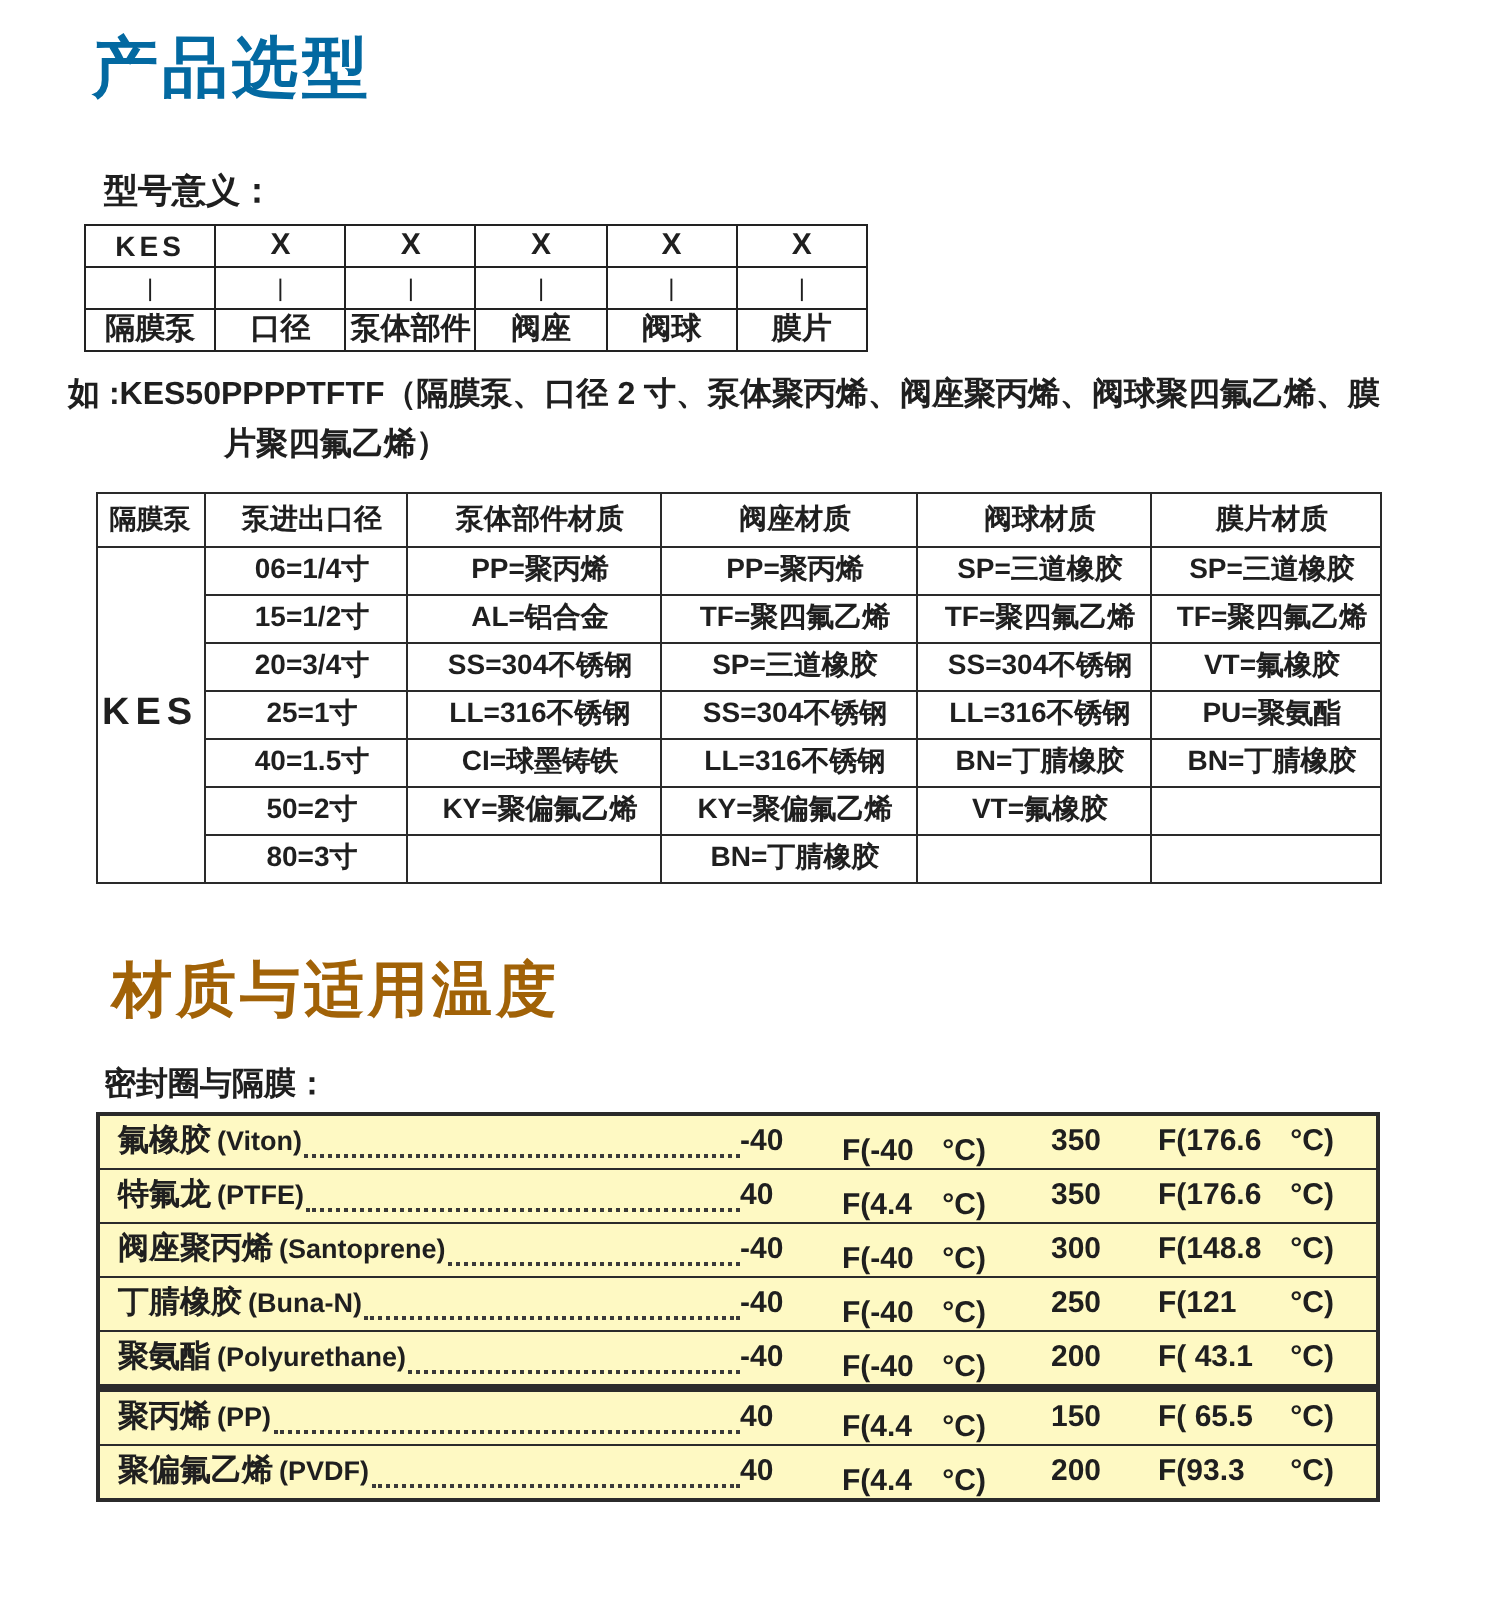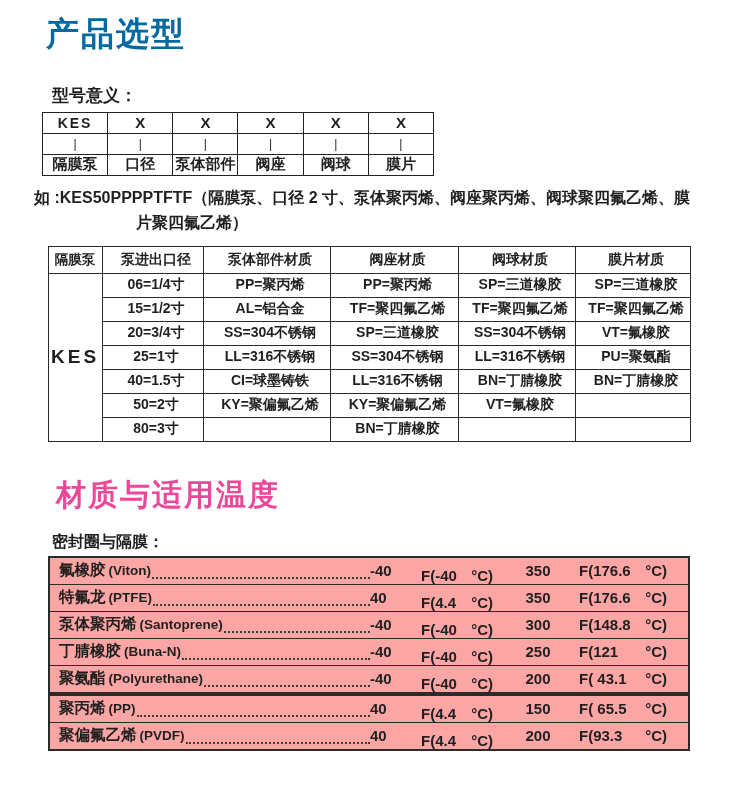--- a/index.html
+++ b/index.html
@@ -7,51 +7,51 @@
     width:750px; height:806px; overflow:hidden;
     font-family:"Liberation Sans","DejaVu Sans",sans-serif;
     color:#1f1f1f;
   }
   .page-title {
     margin:12px 0 0 46px; font-size:33px; font-weight:700;
     color:#0369a1; letter-spacing:2px;
   }
   .section-title {
     margin:33px 0 0 56px; font-size:30px; font-weight:700;
-    color:#ec4899; letter-spacing:2px;
+    color:#a16207; letter-spacing:2px;
   }
   .small-label { margin:27px 0 4px 52px; font-size:17px; font-weight:700; }
   .seal-label  { margin:16px 0 3px 52px; font-size:16px; font-weight:700; }
   .fluid-label { margin:20px 0 3px 52px; font-size:16px; font-weight:700; }
 
   
   table.model { border-collapse:collapse; margin:5px 0 0 42px; table-layout:fixed; width:392px; }
   table.model td {
     border:1.5px solid #222; text-align:center; vertical-align:middle;
     font-size:15px; font-weight:700; height:19px; padding:0 0 1px 0;
   }
   table.model tr.bars td { font-size:12px; font-weight:400; }
   table.model td.latin { letter-spacing:2px; font-size:14px; }
 
   
   .example { margin:9px 0 0 34px; font-size:16px; font-weight:700; line-height:25px; width:690px; }
-  .example .l2 { margin-left:102px; }
+  .example .l2 { margin-left:78px; }
 
   
   table.sel { border-collapse:collapse; margin:11px 0 0 48px; table-layout:fixed; width:642px; }
   table.sel th, table.sel td {
     border:1.4px solid #2a2a2a; font-size:14px; font-weight:700;
     text-align:center; vertical-align:middle; padding:2px 3px 3px 9px; height:18px;
   }
   table.sel th { height:21px; }
   table.sel th.c1 { text-align:center; padding-left:2px; font-size:13.5px; }
   table.sel td.kes { text-align:center; font-size:19px; letter-spacing:3px; padding-left:2px; }
 
   
-  .temptable { margin-left:48px; width:638px; border:2px solid #2b2b2b; background:#fca5a5; }
+  .temptable { margin-left:48px; width:638px; border:2px solid #2b2b2b; background:#fef9c3; }
   .trow { display:flex; align-items:center; height:25px; padding:0 21px 1px 9px; border-top:1.6px solid #2b2b2b; }
   .trow:first-child { border-top:none; }
   .tname { white-space:nowrap; }
   .cn { font-size:15.5px; font-weight:700; }
   .en { font-size:13.5px; font-weight:600; margin-left:3px; }
   .dots { flex:1 1 auto; height:2px; margin:0 0 0 1px; align-self:center;
           transform:translateY(6px); border-bottom:2px dotted #3a3a3a; }
   .cminf { width:34px; text-align:left; font-size:15px; font-weight:600; white-space:pre; }
   .cf1   { width:72px; margin-left:17px; display:flex; justify-content:space-between;
            font-size:15px; font-weight:600; white-space:pre;margin-top:10px; }
@@ -190,21 +190,21 @@
       </div>
       <div class="trow">
         <span class="tname"><span class="cn">特氟龙</span><span class="en">(PTFE)</span></span>
         <span class="dots"></span>
         <span class="cminf">40</span>
         <span class="cf1"><span>F(4.4</span><span>°C)</span></span>
         <span class="cmaxf">350</span>
         <span class="cf2"><span>F(176.6</span><span>°C)</span></span>
       </div>
       <div class="trow">
-        <span class="tname"><span class="cn">泵体聚丙烯</span><span class="en">(Santoprene)</span></span>
+        <span class="tname"><span class="cn">阀座聚丙烯</span><span class="en">(Santoprene)</span></span>
         <span class="dots"></span>
         <span class="cminf">-40</span>
         <span class="cf1"><span>F(-40</span><span>°C)</span></span>
         <span class="cmaxf">300</span>
         <span class="cf2"><span>F(148.8</span><span>°C)</span></span>
       </div>
       <div class="trow">
         <span class="tname"><span class="cn">丁腈橡胶</span><span class="en">(Buna-N)</span></span>
         <span class="dots"></span>
         <span class="cminf">-40</span>

